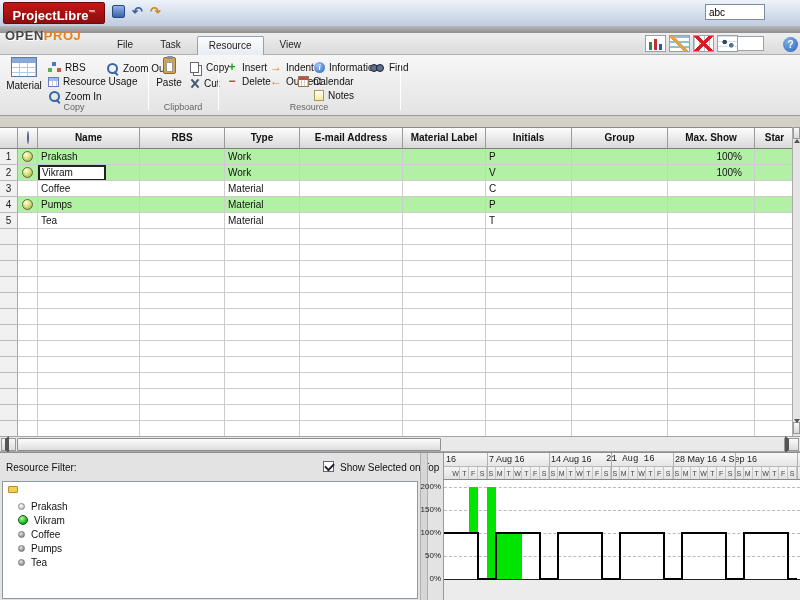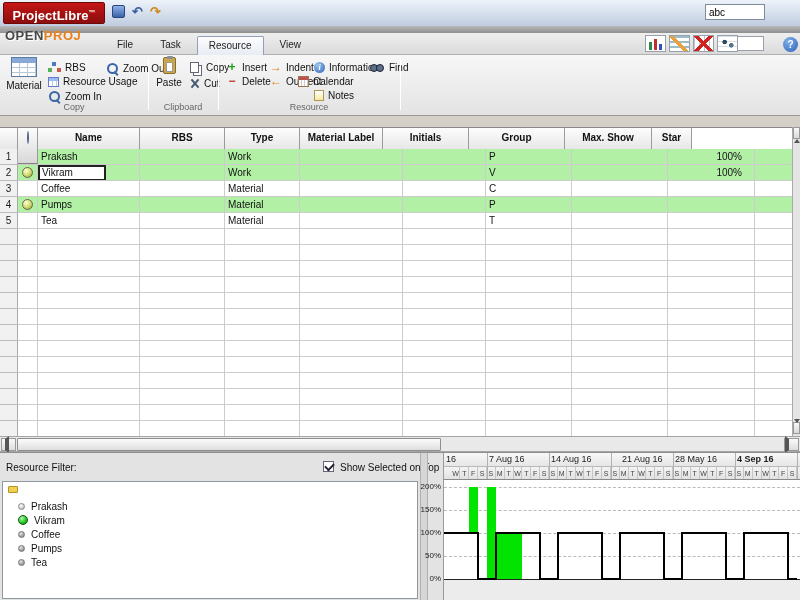--- a/index.html
+++ b/index.html
@@ -67,21 +67,21 @@
 .icon-cal{width:11px;height:11px;border:1px solid #997755;background:linear-gradient(#c05050 0 3px,transparent 3px),repeating-linear-gradient(90deg,transparent 0 2px,#ccc 2px 3px),#fff}
 .icon-notes{width:10px;height:11px;background:linear-gradient(#fff,#f5e9a0);border:1px solid #aa9955}
 .icon-find{position:relative;width:15px;height:9px}
 .icon-find::before,.icon-find::after{content:"";position:absolute;top:1px;width:6px;height:6px;border:1px solid #223;border-radius:50%;background:#5a718c}
 .icon-find::before{left:0}
 .icon-find::after{right:1px}
 
 
 #grid{position:absolute;left:0;top:127px;width:792px;height:309px;background:#fff;overflow:hidden;border-top:1px solid #888}
 #grid-header{display:flex;height:21px}
-.hcell{flex:none;height:36px;line-height:20px;font-weight:bold;text-align:center;background:linear-gradient(#fdfdfd,#d8d8d8);border-right:1px solid #9b9b9b;border-bottom:1px solid #808080;overflow:hidden;white-space:nowrap}
+.hcell{flex:none;height:21px;line-height:20px;font-weight:bold;text-align:center;background:linear-gradient(#fdfdfd,#d8d8d8);border-right:1px solid #9b9b9b;border-bottom:1px solid #808080;overflow:hidden;white-space:nowrap}
 .corner{width:18px}
 .indh{width:20px;position:relative}
 .hind{width:11px;height:11px;margin:4px auto 0;border-radius:50%;border:1px solid #556688;background:radial-gradient(circle at 35% 30%,#eef,#aabbcc)}
 .grow{display:flex;height:16px}
 .gcell{flex:none;height:16px;line-height:15px;padding:0 3px;border-right:1px solid #ccc;border-bottom:1px solid #ccc;overflow:hidden;white-space:nowrap;background:#fff}
 .rownum{width:18px;text-align:center;background:#f1f1f1;border-right:1px solid #aaa;border-bottom:1px solid #bbb;color:#222;padding:0}
 .indcell{width:20px;padding:0;display:flex;align-items:center;justify-content:center}
 .sel{background:var(--sel,#b2f0a6)}
 .num{text-align:right;padding-right:12px}
 .editing{padding:0}
@@ -241,20 +241,21 @@
   <div class="rdiv" style="left:400px"></div>
 </div>
 
 <div id="grid">
   <div id="grid-header">
     <div class="hcell corner"></div>
     <div class="hcell indh"><span class="hind"></span></div>
   <div class="hcell" style="width: 102px;">Name</div>
       <div class="hcell" style="width: 85px;">RBS</div>
       <div class="hcell" style="width: 75px;">Type</div>
+      <div class="hcell" style="width: 103px;">E-mail Address</div>
       <div class="hcell" style="width: 83px;">Material Label</div>
       <div class="hcell" style="width: 86px;">Initials</div>
       <div class="hcell" style="width: 96px;">Group</div>
       <div class="hcell" style="width: 87px;">Max. Show</div>
       <div class="hcell" style="width: 40px;">Star</div>
     </div>
   <div id="grid-body">
       <div class="grow">
         <div class="gcell rownum">1</div>
         <div class="gcell indcell sel">
@@ -539,23 +540,23 @@
         </div>
       </div>
   </div>
   <div id="split"></div>
 
   <div id="chartpane">
     <div id="tl-weeks">
         <span class="wlab" style="left: 2px;">16</span>
         <span class="wlab" style="left: 45px;">7 Aug 16</span>
         <span class="wlab" style="left: 107px;">14 Aug 16</span>
-        <span class="wlab" style="left: 178px;">21 Aug 16</span>
+        <span class="wlab" style="left: 162px; font-family: Liberation Mono, monospace;">21 Aug 16</span>
         <span class="wlab" style="left: 231px;">28 May 16</span>
-        <span class="wlab" style="left: 293px; font-weight: bold;">4 Sep 16</span>
+        <span class="wlab" style="left: 277px;">4 Sep 16</span>
         <span class="vline" style="left: 43px;"></span>
         <span class="vline" style="left: 105px;"></span>
         <span class="vline" style="left: 167px;"></span>
         <span class="vline" style="left: 229px;"></span>
         <span class="vline" style="left: 291px;"></span>
         <span class="vline" style="left: 353px;"></span>
       </div>
     <div id="tl-days">
         <span class="vline" style="left: 43px;"></span>
         <span class="vline" style="left: 105px;"></span>

